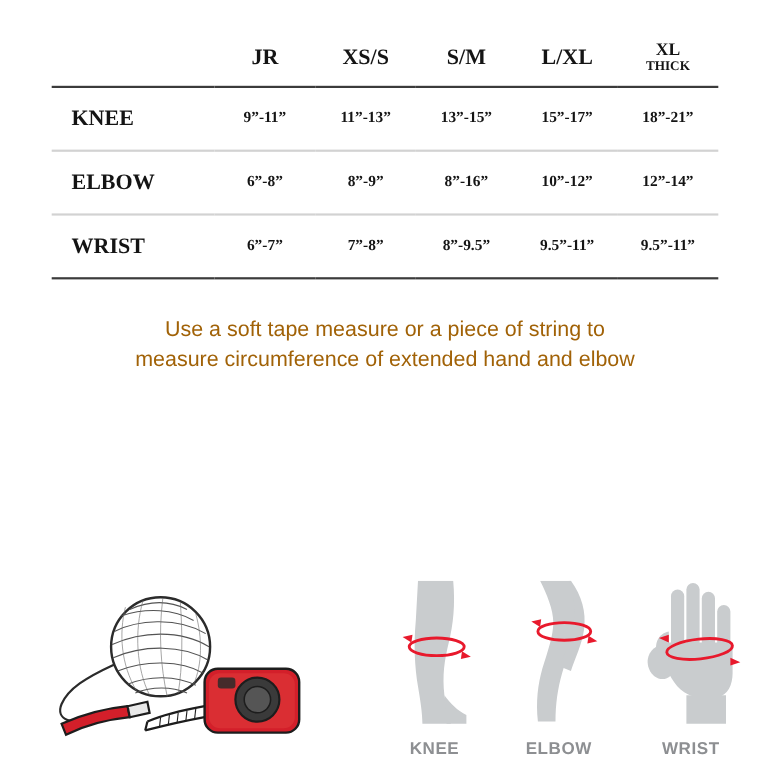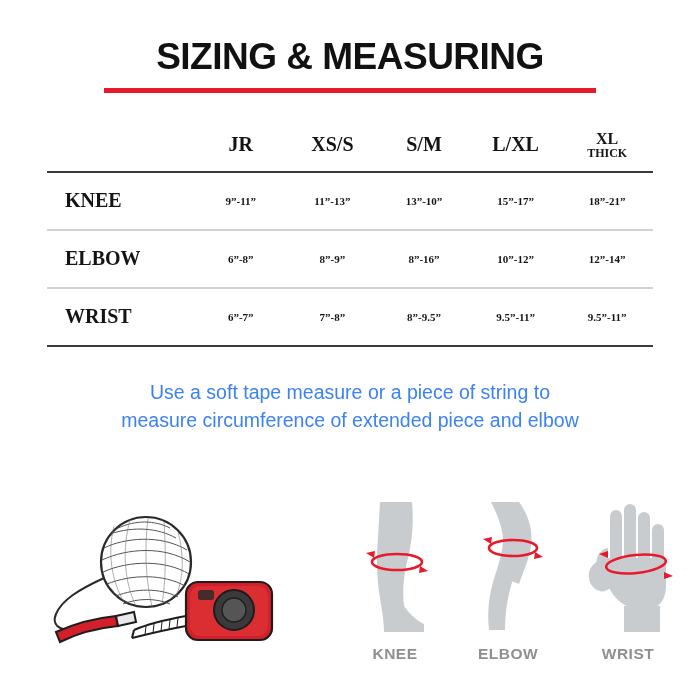--- a/index.html
+++ b/index.html
@@ -60,21 +60,21 @@
   }
   table.size-table thead th {
     font-size: 20px;
     height: 52px;
     border-bottom: 2px solid #3b3b3b;
   }
   table.size-table thead th.corner {
     border-bottom: 2px solid #3b3b3b;
   }
   table.size-table tbody td {
-    font-size: 11px;
+    font-size: 14px;
     border-bottom: 2px solid #d2d2d2;
   }
   table.size-table tbody tr:last-child td {
     border-bottom: 2px solid #3b3b3b;
   }
   table.size-table td.rowhead,
   table.size-table th.corner {
     text-align: left;
     padding-left: 18px;
     font-size: 20px;
@@ -87,21 +87,21 @@
   }
   .hdr-two-line .l1 { display:block; font-size: 16px; }
   .hdr-two-line .l2 { display:block; font-size: 12px; }
   
   .instructions {
     margin: 32px auto 0 auto;
     width: 620px;
     text-align: center;
     font-size: 19.5px;
     line-height: 1.42;
-    color: #3b82f6;
+    color: #a16207;
   }
   
   .illus {
     position: absolute;
     left: 0;
     top: 498px;
     width: 700px;
     height: 200px;
   }
   .illus-left {
@@ -128,24 +128,20 @@
   }
   .p-knee { left: 10px; top: 4px; width: 110px; }
   .p-elbow { left: 123px; top: 4px; width: 110px; }
   .p-wrist { left: 238px; top: 4px; width: 120px; }
 </style>
 </head>
 <body>
 
 <div class="page">
 
-  <div class="title-block">
-    <div class="title">SIZING &amp; MEASURING</div>
-    <div class="title-rule"></div>
-  </div>
 
   <div class="table-wrap">
     <table class="size-table">
       <thead>
         <tr>
           <th class="corner"></th>
           <th>JR</th>
           <th>XS/S</th>
           <th>S/M</th>
           <th>L/XL</th>
@@ -155,21 +151,21 @@
               <span class="l2">THICK</span>
             </span>
           </th>
         </tr>
       </thead>
       <tbody>
         <tr>
           <td class="rowhead">KNEE</td>
           <td>9”-11”</td>
           <td>11”-13”</td>
-          <td>13”-10”</td>
+          <td>13”-15”</td>
           <td>15”-17”</td>
           <td>18”-21”</td>
         </tr>
         <tr>
           <td class="rowhead">ELBOW</td>
           <td>6”-8”</td>
           <td>8”-9”</td>
           <td>8”-16”</td>
           <td>10”-12”</td>
           <td>12”-14”</td>
@@ -181,21 +177,21 @@
           <td>8”-9.5”</td>
           <td>9.5”-11”</td>
           <td>9.5”-11”</td>
         </tr>
       </tbody>
     </table>
   </div>
 
   <div class="instructions">
     <div>Use a soft tape measure or a piece of string to</div>
-    <div>measure circumference of extended piece and elbow</div>
+    <div>measure circumference of extended hand and elbow</div>
   </div>
 
   <div class="illus">
 
     <div class="illus-left">
       <svg width="260" height="160" viewBox="0 0 260 160">
 
         <g>
           <circle cx="108" cy="58" r="45" fill="#ffffff" stroke="#2b2b2b" stroke-width="2.2"></circle>
           <g stroke="#4a4a4a" stroke-width="1" fill="none" opacity="0.95">

